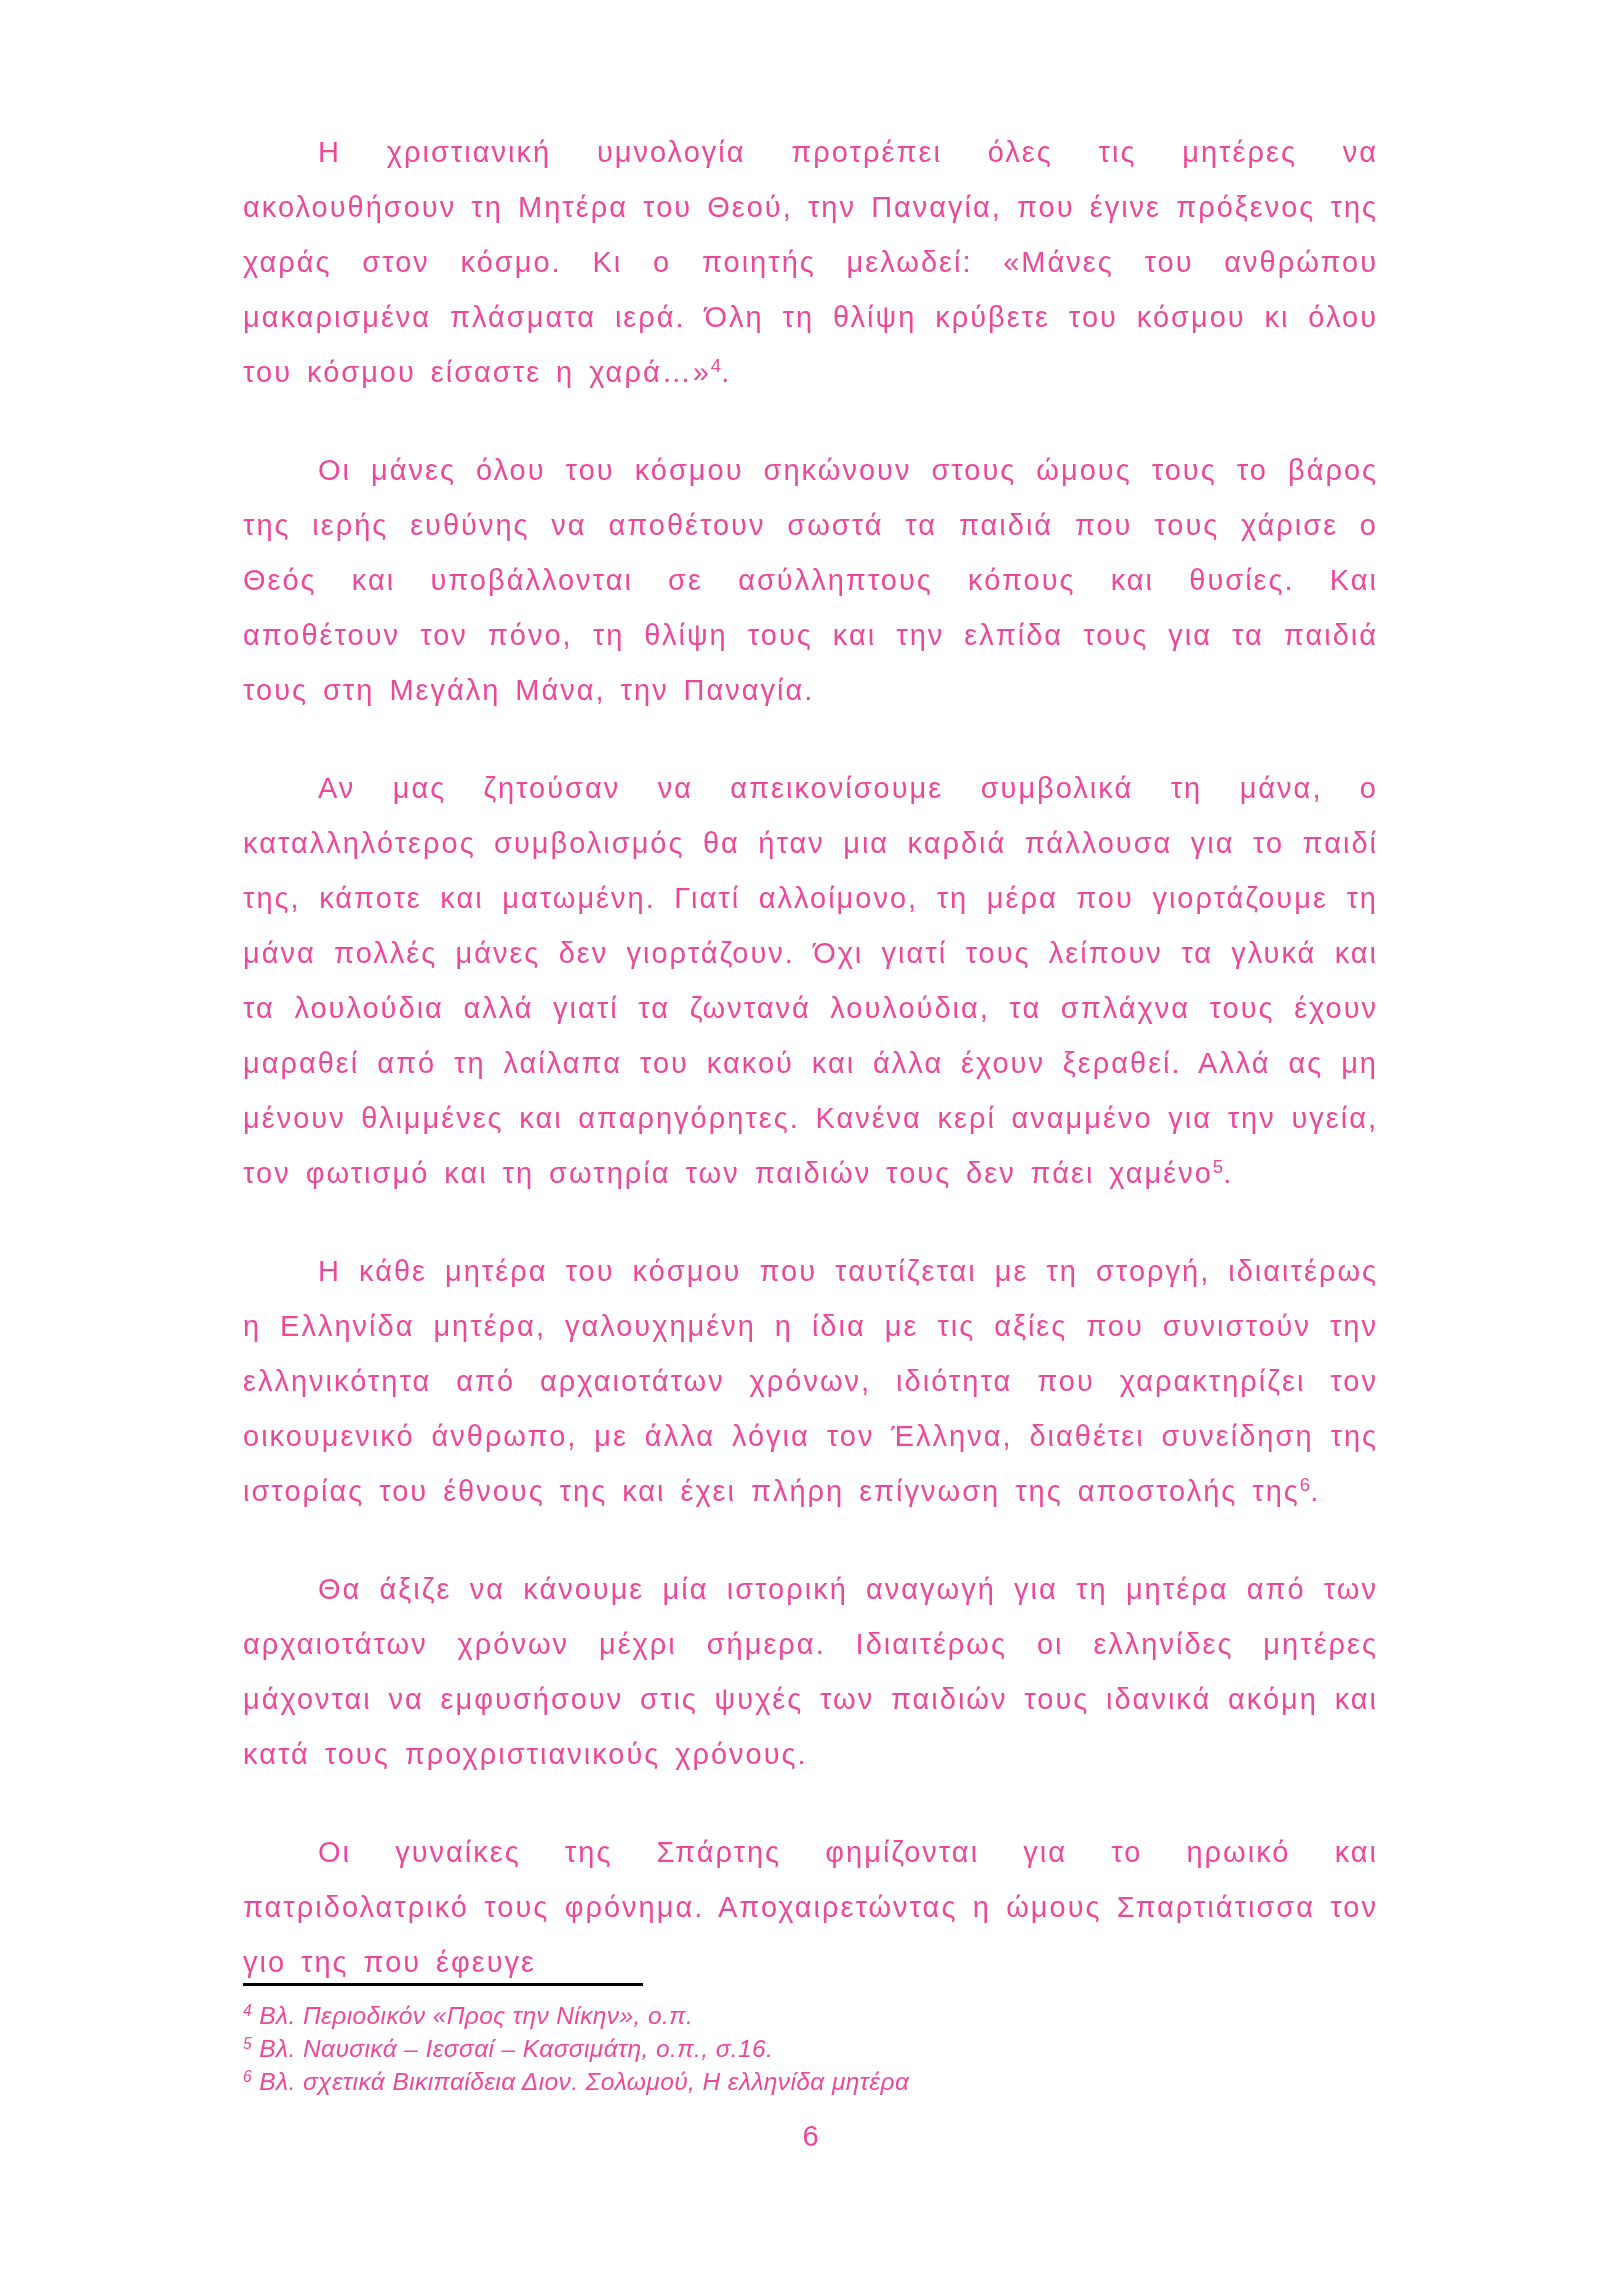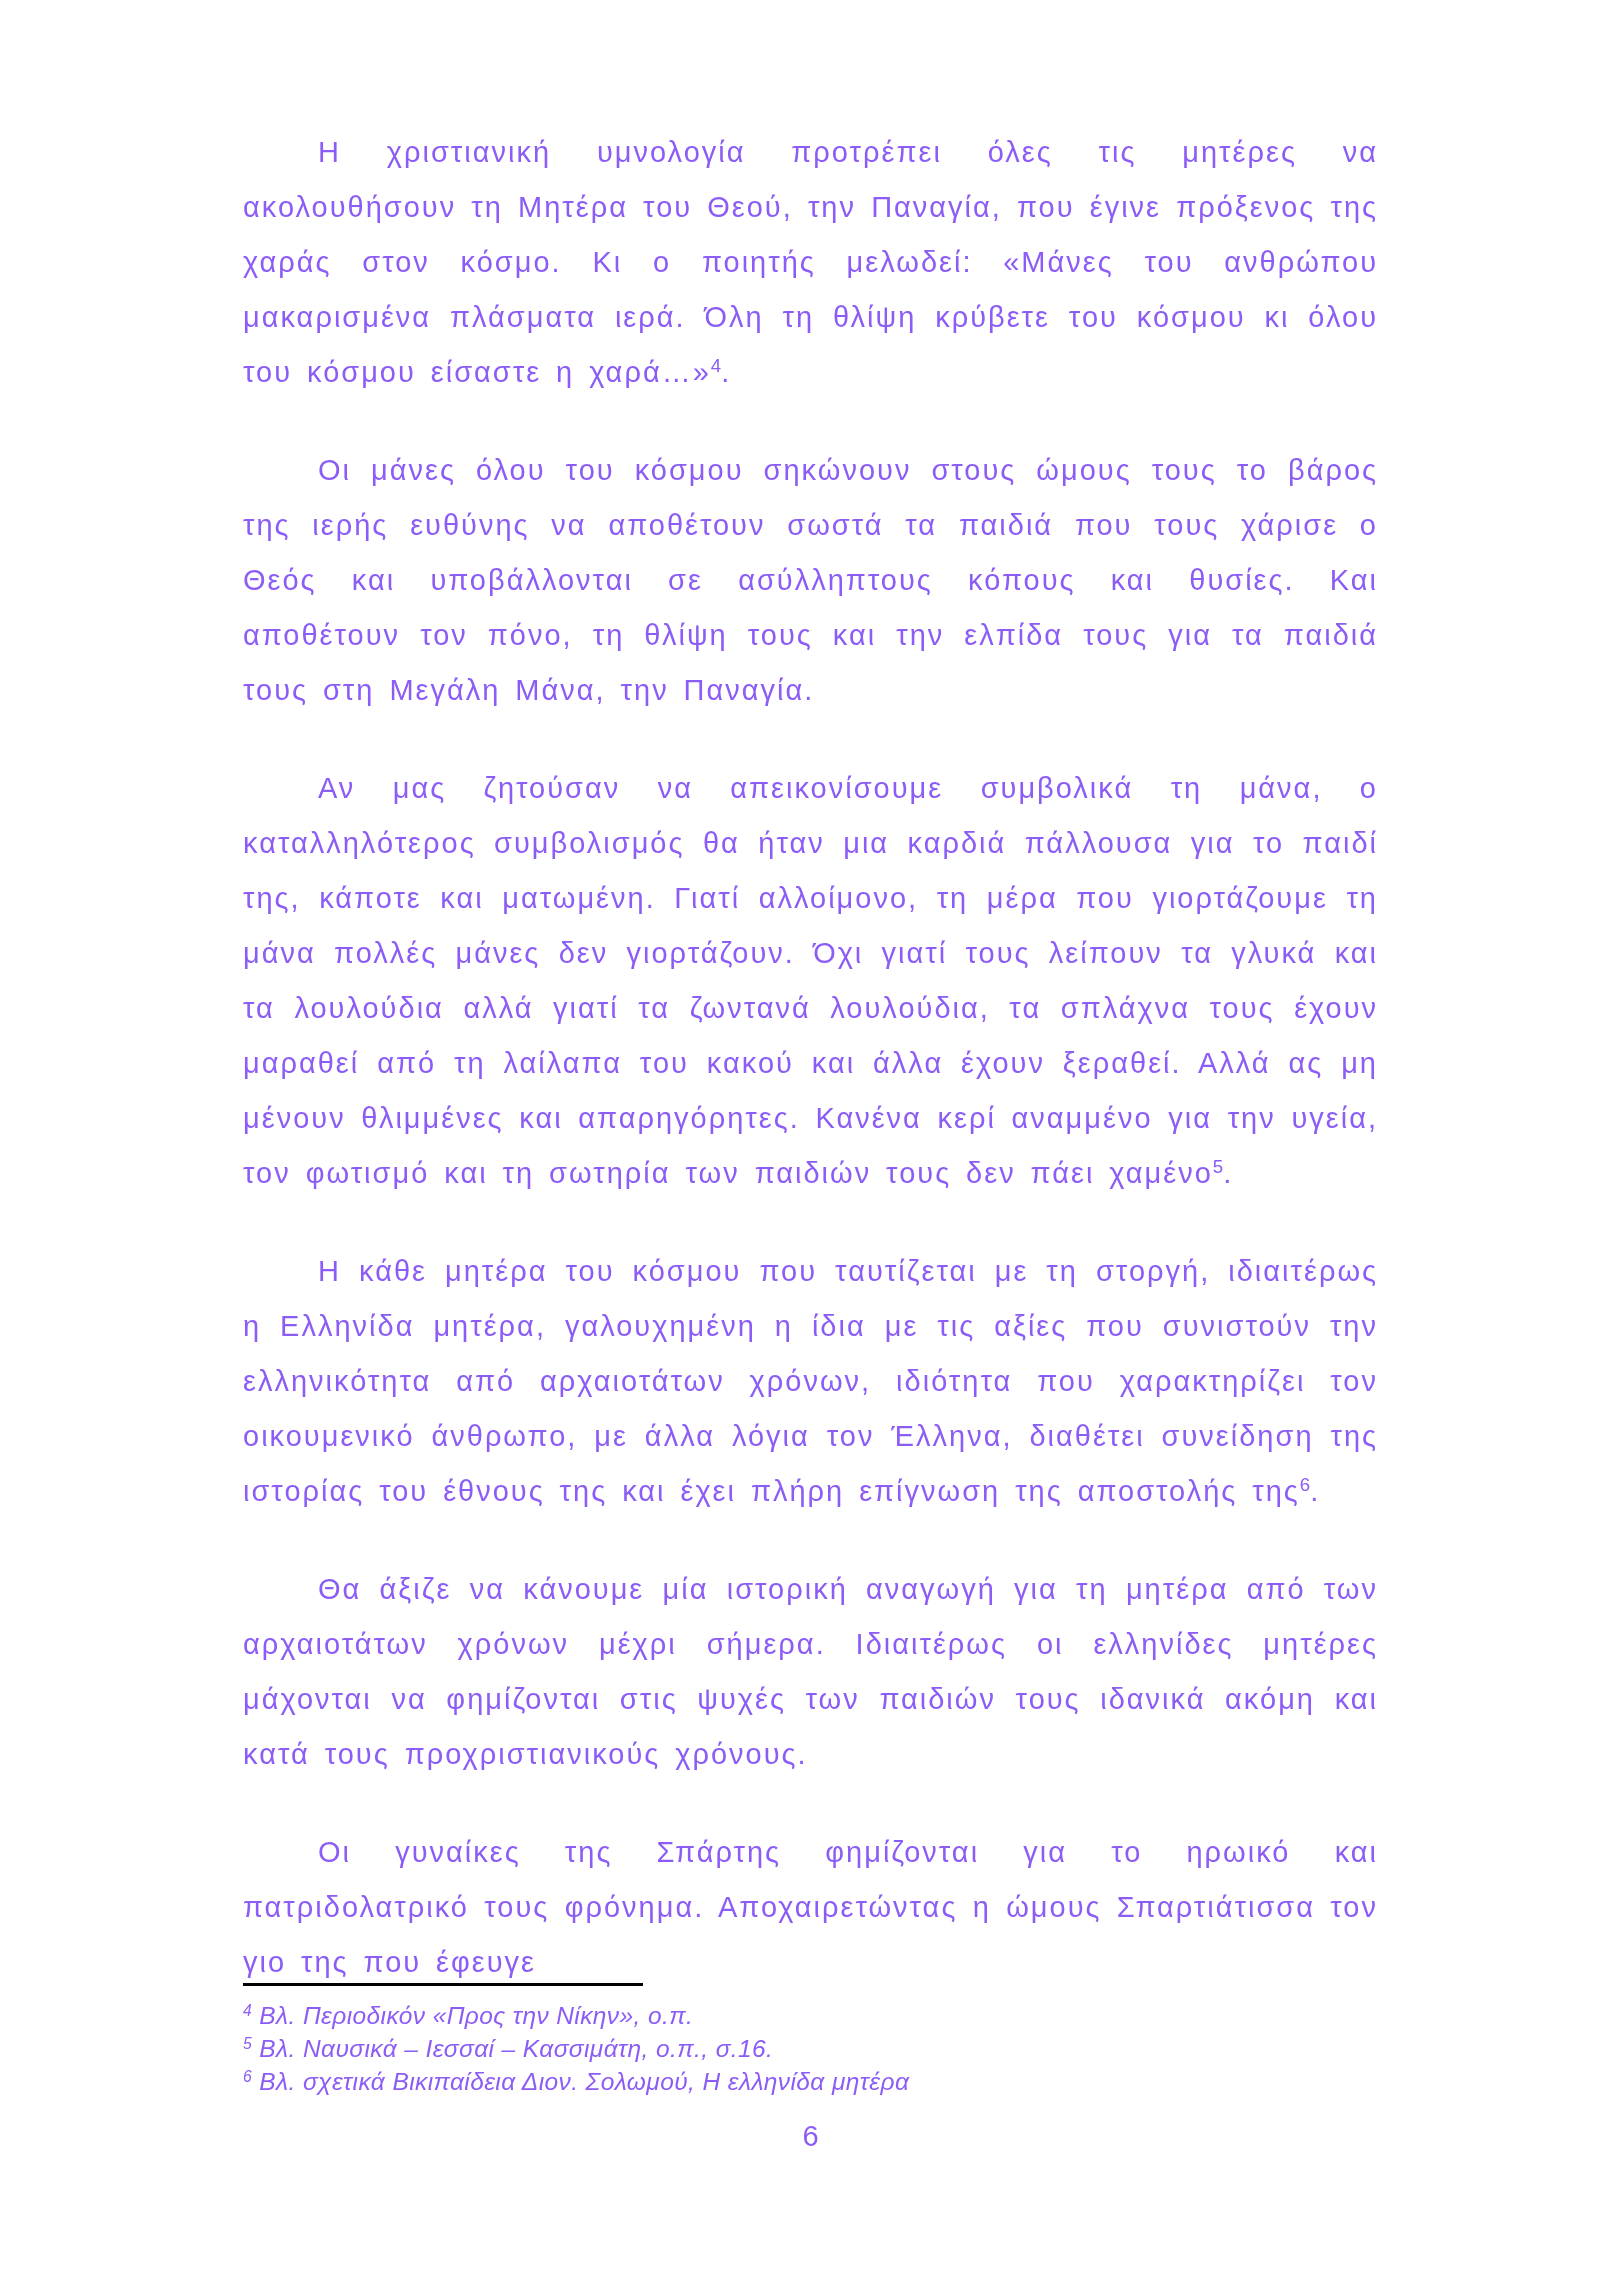--- a/index.html
+++ b/index.html
@@ -3,21 +3,21 @@
 <meta charset="utf-8">
 <style>
   html, body { margin: 0; padding: 0; background: #ffffff; }
   .page {
     position: relative;
     width: 1621px;
     height: 2293px;
     background: #ffffff;
     overflow: hidden;
     font-family: "Liberation Sans", "DejaVu Sans", sans-serif;
-    color: #8b5cf6;
+    color: #ec4899;
   }
   .body-text {
     position: absolute;
     left: 243px;
     top: 125px;
     width: 1135px;
   }
   .body-text p {
     margin: 0 0 43px 0;
     font-size: 29px;
@@ -68,21 +68,21 @@
 </style>
 </head>
 <body>
 
 <div class="page">
   <div class="body-text">
       <p>Η χριστιανική υμνολογία προτρέπει όλες τις μητέρες να ακολουθήσουν τη Μητέρα του Θεού, την Παναγία, που έγινε πρόξενος της χαράς στον κόσμο. Κι ο ποιητής μελωδεί: «Μάνες του ανθρώπου μακαρισμένα πλάσματα ιερά. Όλη τη θλίψη κρύβετε του κόσμου κι όλου του κόσμου είσαστε η χαρά…»<sup class="fn-ref">4</sup>.</p>
       <p>Οι μάνες όλου του κόσμου σηκώνουν στους ώμους τους το βάρος της ιερής ευθύνης να αποθέτουν σωστά τα παιδιά που τους χάρισε ο Θεός και υποβάλλονται σε ασύλληπτους κόπους και θυσίες. Και αποθέτουν τον πόνο, τη θλίψη τους και την ελπίδα τους για τα παιδιά τους στη Μεγάλη Μάνα, την Παναγία.</p>
       <p>Αν μας ζητούσαν να απεικονίσουμε συμβολικά τη μάνα, ο καταλληλότερος συμβολισμός θα ήταν μια καρδιά πάλλουσα για το παιδί της, κάποτε και ματωμένη. Γιατί αλλοίμονο, τη μέρα που γιορτάζουμε τη μάνα πολλές μάνες δεν γιορτάζουν. Όχι γιατί τους λείπουν τα γλυκά και τα λουλούδια αλλά γιατί τα ζωντανά λουλούδια, τα σπλάχνα τους έχουν μαραθεί από τη λαίλαπα του κακού και άλλα έχουν ξεραθεί. Αλλά ας μη μένουν θλιμμένες και απαρηγόρητες. Κανένα κερί αναμμένο για την υγεία, τον φωτισμό και τη σωτηρία των παιδιών τους δεν πάει χαμένο<sup class="fn-ref">5</sup>.</p>
       <p>Η κάθε μητέρα του κόσμου που ταυτίζεται με τη στοργή, ιδιαιτέρως η Ελληνίδα μητέρα, γαλουχημένη η ίδια με τις αξίες που συνιστούν την ελληνικότητα από αρχαιοτάτων χρόνων, ιδιότητα που χαρακτηρίζει τον οικουμενικό άνθρωπο, με άλλα λόγια τον Έλληνα, διαθέτει συνείδηση της ιστορίας του έθνους της και έχει πλήρη επίγνωση της αποστολής της<sup class="fn-ref">6</sup>.</p>
-      <p>Θα άξιζε να κάνουμε μία ιστορική αναγωγή για τη μητέρα από των αρχαιοτάτων χρόνων μέχρι σήμερα. Ιδιαιτέρως οι ελληνίδες μητέρες μάχονται να φημίζονται στις ψυχές των παιδιών τους ιδανικά ακόμη και κατά τους προχριστιανικούς χρόνους.</p>
+      <p>Θα άξιζε να κάνουμε μία ιστορική αναγωγή για τη μητέρα από των αρχαιοτάτων χρόνων μέχρι σήμερα. Ιδιαιτέρως οι ελληνίδες μητέρες μάχονται να εμφυσήσουν στις ψυχές των παιδιών τους ιδανικά ακόμη και κατά τους προχριστιανικούς χρόνους.</p>
       <p>Οι γυναίκες της Σπάρτης φημίζονται για το ηρωικό και πατριδολατρικό τους φρόνημα. Αποχαιρετώντας η ώμους Σπαρτιάτισσα τον γιο της που έφευγε</p>
     </div>
 
   <div class="footnote-area">
     <div class="fn-sep"></div>
     <div>
         <div class="fn"><sup>4</sup> Βλ. Περιοδικόν «Προς την Νίκην», ο.π.</div>
         <div class="fn"><sup>5</sup> Βλ. Ναυσικά – Ιεσσαί – Κασσιμάτη, ο.π., σ.16.</div>
         <div class="fn"><sup>6</sup> Βλ. σχετικά Βικιπαίδεια Διον. Σολωμού, Η ελληνίδα μητέρα</div>
       </div>

